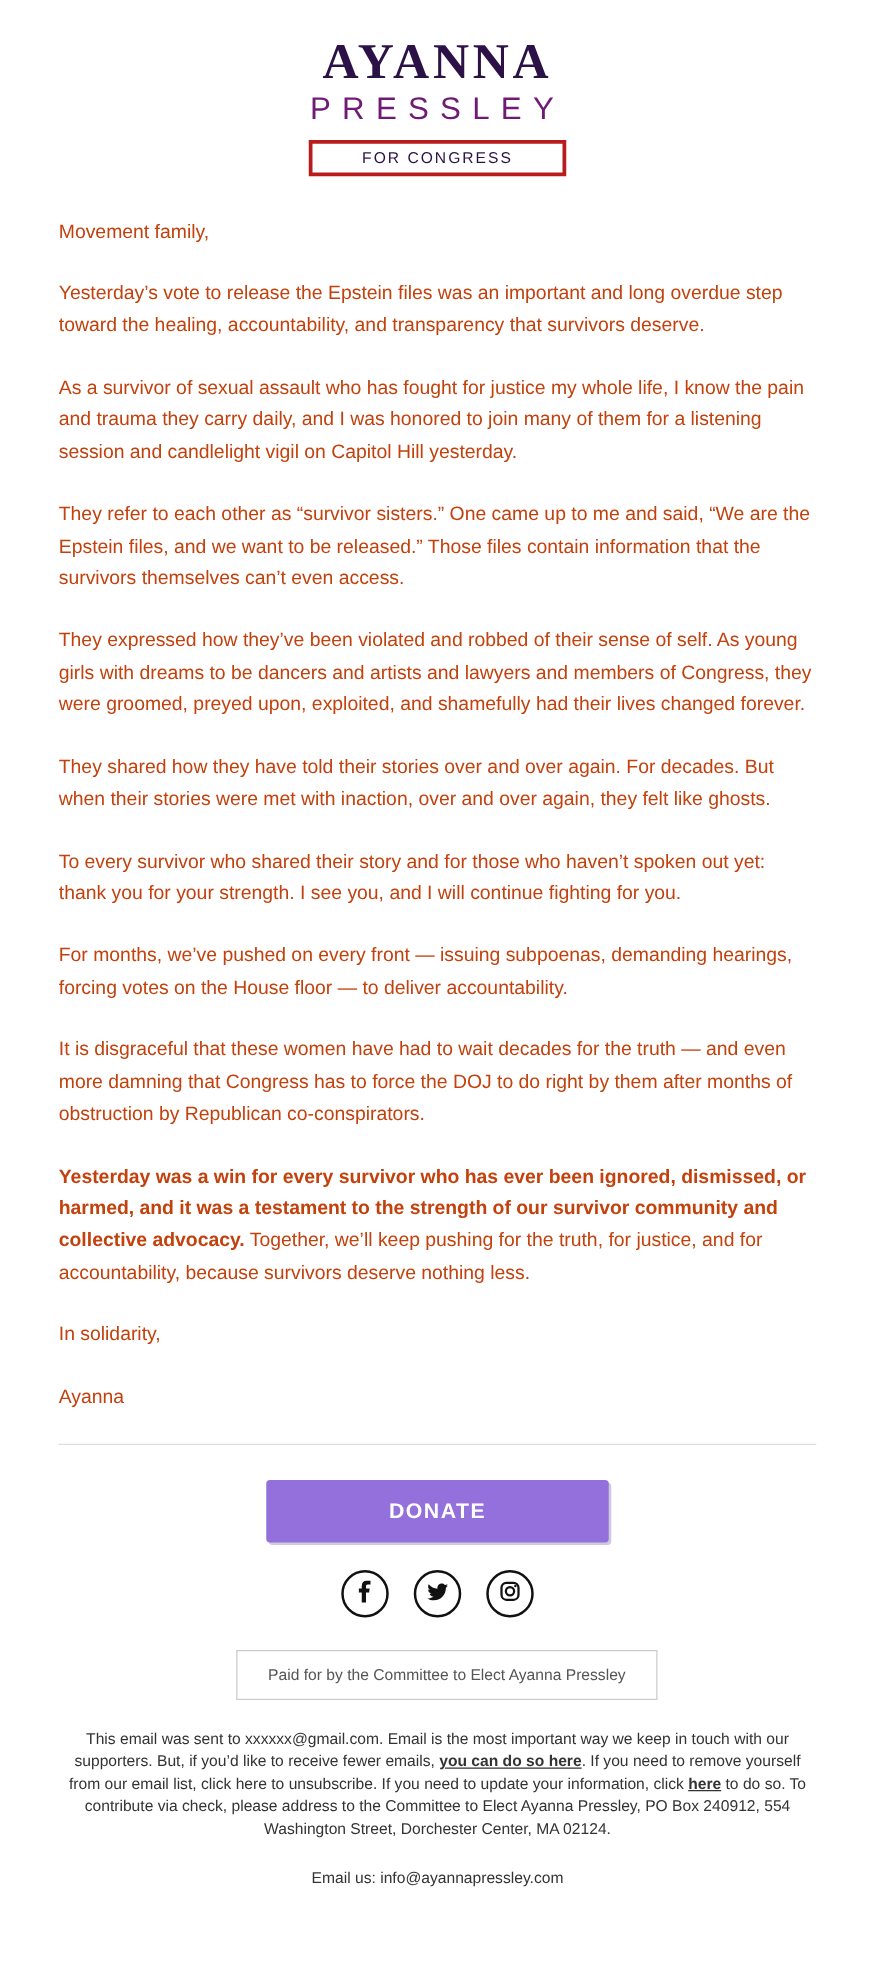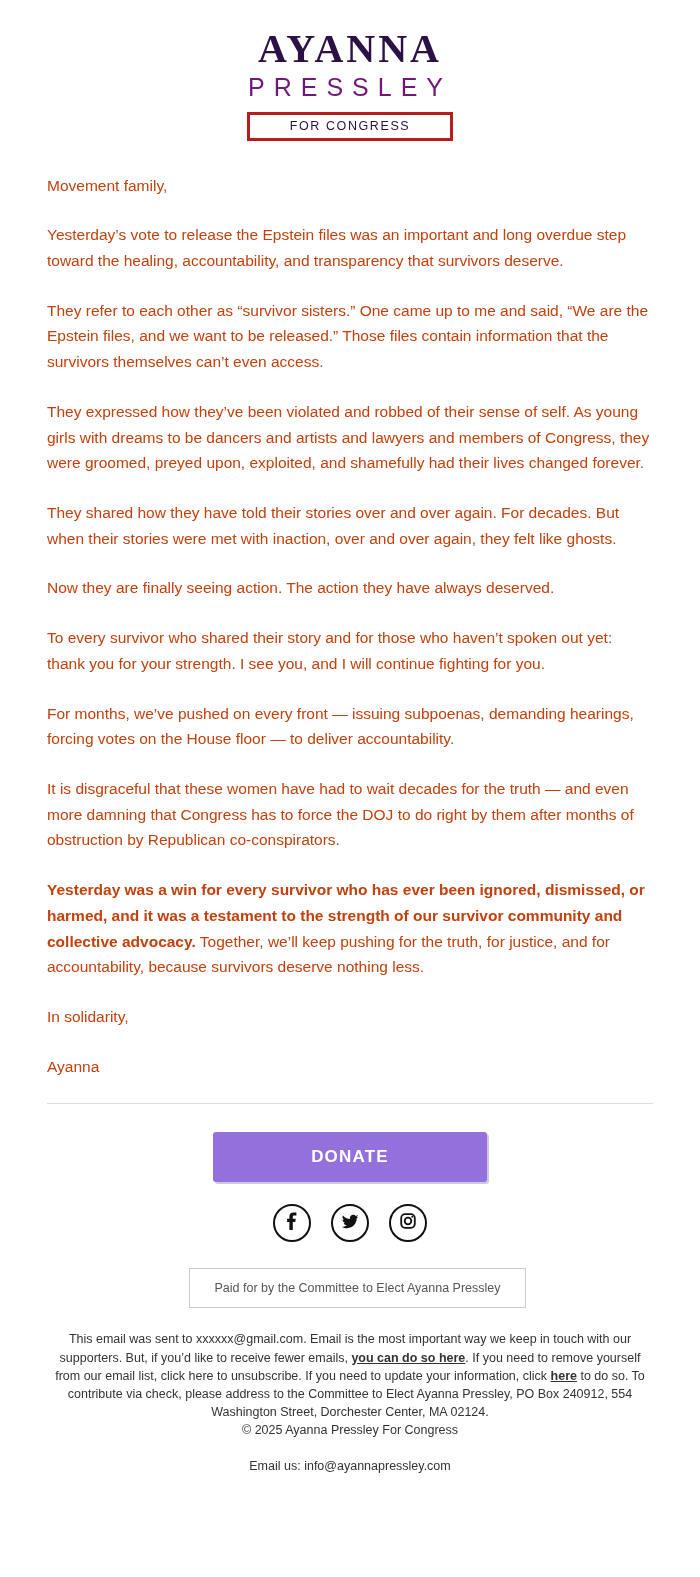--- a/index.html
+++ b/index.html
@@ -167,24 +167,24 @@
     <div class="logo-name">AYANNA</div>
     <div class="logo-surname">PRESSLEY</div>
     <div class="logo-tagline-wrap">
       <div class="logo-tagline">FOR CONGRESS</div>
     </div>
   </div>
 
   <div class="body-copy">
     <p>Movement family,</p>
     <p>Yesterday’s vote to release the Epstein files was an important and long overdue step toward the healing, accountability, and transparency that survivors deserve.</p>
+    <p>As a survivor of sexual assault who has fought for justice my whole life, I know the pain and trauma they carry daily, and I was honored to join many of them for a listening session and candlelight vigil on Capitol Hill yesterday.</p>
     <p>They refer to each other as “survivor sisters.” One came up to me and said, “We are the Epstein files, and we want to be released.” Those files contain information that the survivors themselves can’t even access.</p>
     <p>They expressed how they’ve been violated and robbed of their sense of self. As young girls with dreams to be dancers and artists and lawyers and members of Congress, they were groomed, preyed upon, exploited, and shamefully had their lives changed forever.</p>
     <p>They shared how they have told their stories over and over again. For decades. But when their stories were met with inaction, over and over again, they felt like ghosts.</p>
-    <p>Now they are finally seeing action. The action they have always deserved.</p>
     <p class="bold">To every survivor who shared their story and for those who haven’t spoken out yet: thank you for your strength. I see you, and I will continue fighting for you.</p>
     <p>For months, we’ve pushed on every front — issuing subpoenas, demanding hearings, forcing votes on the House floor — to deliver accountability.</p>
     <p>It is disgraceful that these women have had to wait decades for the truth — and even more damning that Congress has to force the DOJ to do right by them after months of obstruction by Republican co-conspirators.</p>
     <p><b>Yesterday was a win for every survivor who has ever been ignored, dismissed, or harmed, and it was a testament to the strength of our survivor community and collective advocacy.</b><span> Together, we’ll keep pushing for the truth, for justice, and for accountability, because survivors deserve nothing less.</span></p>
     <p>In solidarity,</p>
     <p>Ayanna</p>
   </div>
 
   <div class="divider"></div>
 
@@ -213,17 +213,16 @@
   </div>
 
   <div class="paidfor-wrap">
     <div class="paidfor-box">Paid for by the Committee to Elect Ayanna Pressley</div>
   </div>
 
   <div class="fineprint">
     <span>This email was sent to xxxxxx@gmail.com. Email is the most important way we keep in touch with our supporters. But, if you’d like to receive fewer emails, </span><a href="#">you can do so here</a><span>. If you need to remove yourself from our email list, click here to unsubscribe. If you need to update your information, click </span><a href="#">here</a><span> to do so. To contribute via check, please address to the Committee to Elect Ayanna Pressley, PO Box 240912, 554 Washington Street, Dorchester Center, MA 02124.</span>
   </div>
 
-  <div class="copyright">© 2025 Ayanna Pressley For Congress</div>
 
   <div class="emailus">Email us: info@ayannapressley.com</div>
 
 </div>
 
 </body></html>

